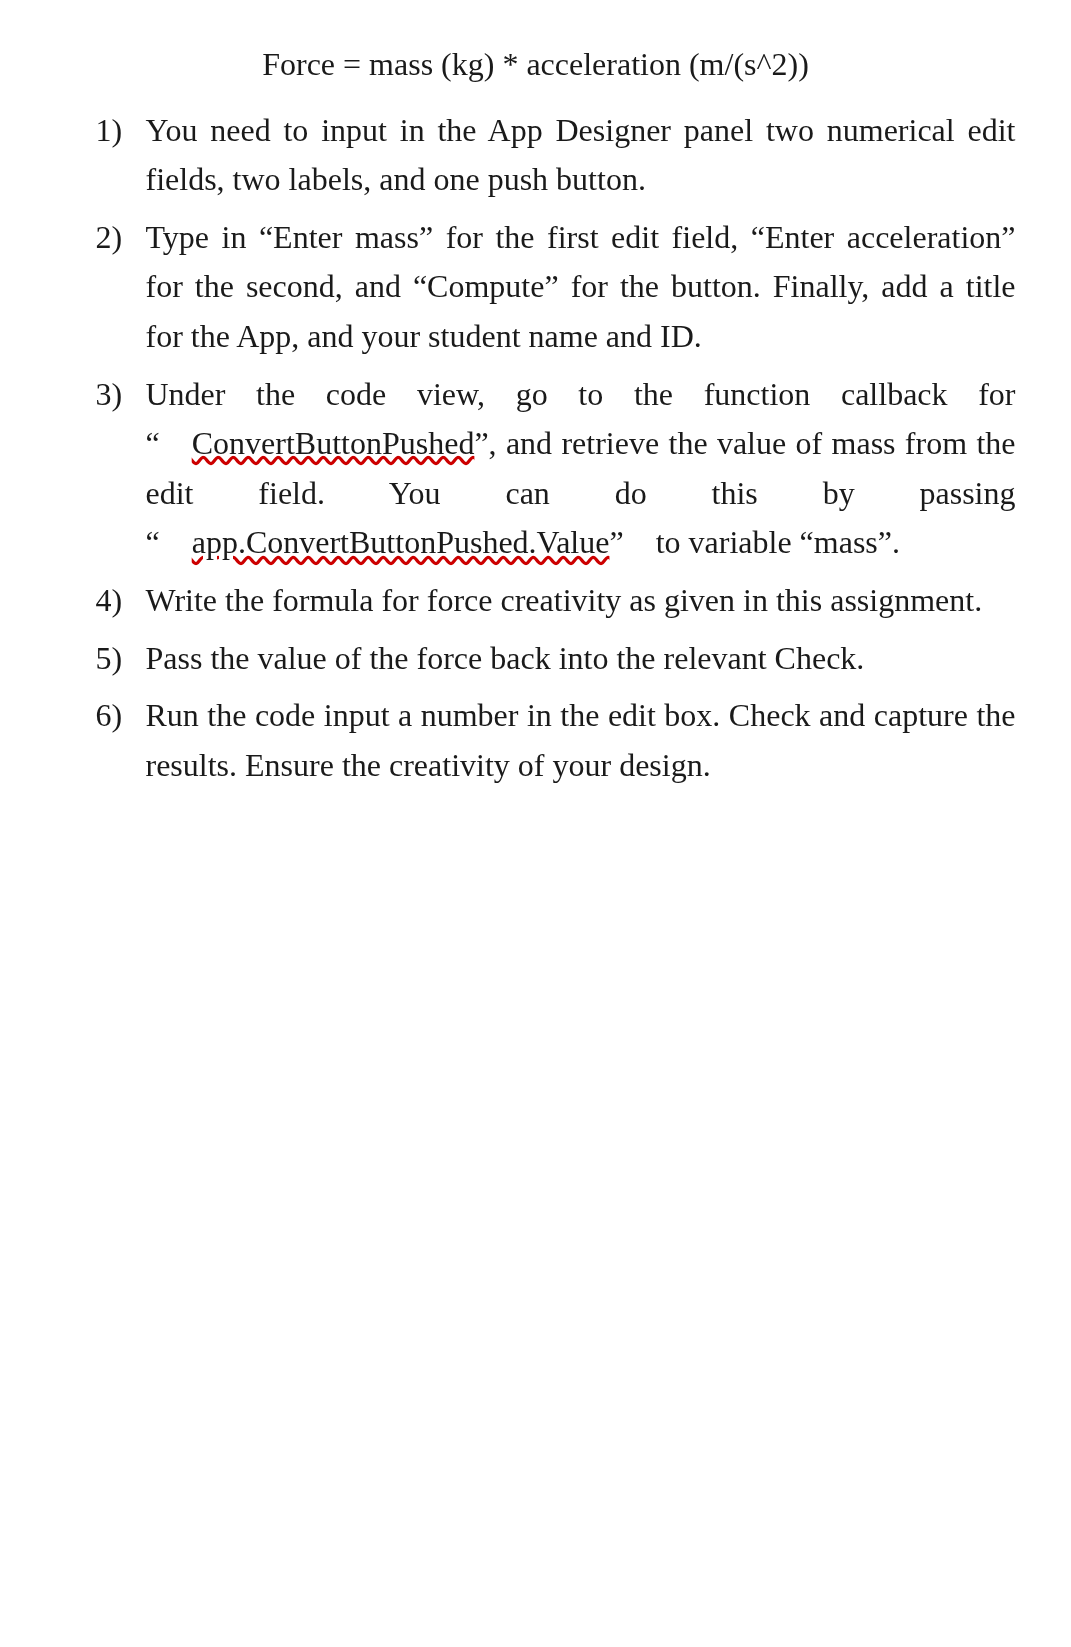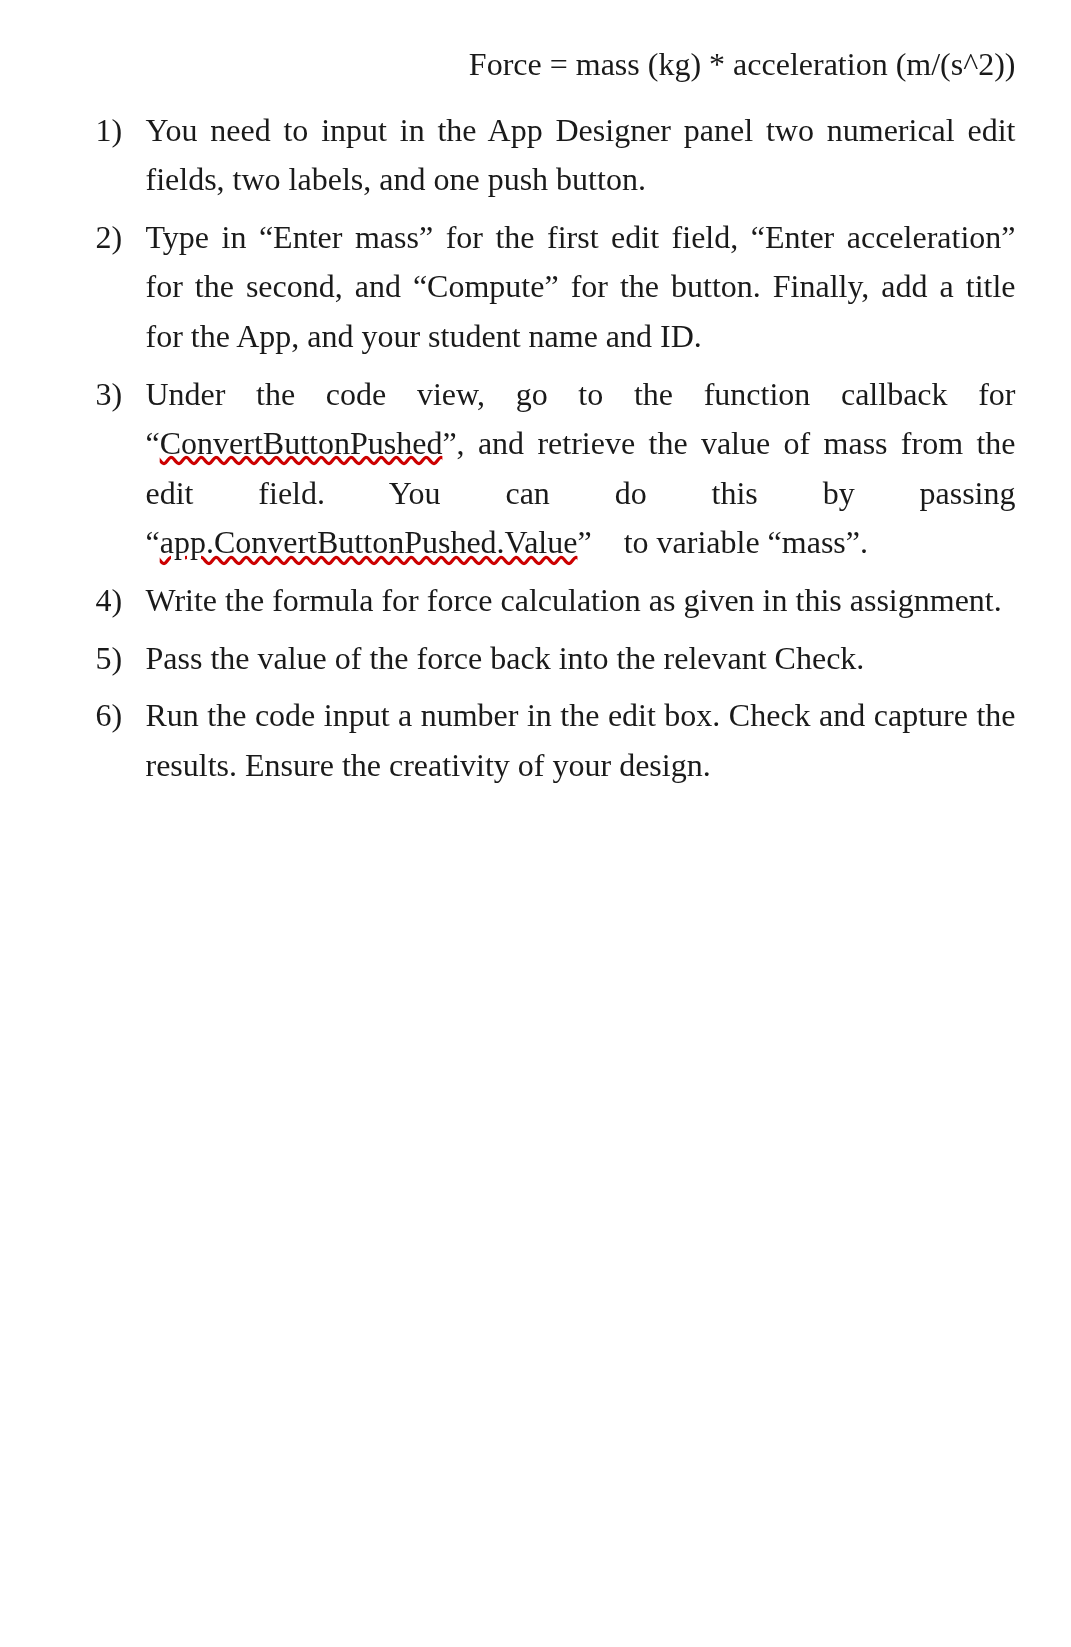--- a/index.html
+++ b/index.html
@@ -27,21 +27,21 @@
       text-align: justify;
       margin-bottom: 6px;
       color: #1a1a1a;
     }
 
     .formula-line {
       font-size: 32px;
       line-height: 1.55;
       color: #1a1a1a;
       margin-bottom: 16px;
-      text-align: right;
+      text-align: center;
     }
 
     .numbered-list {
       margin-left: 40px;
       margin-top: 4px;
     }
 
     .list-item {
       font-size: 32px;
       line-height: 1.55;
@@ -63,20 +63,21 @@
       flex-shrink: 0;
     }
 
     .list-text {
       flex: 1;
     }
 
     .underline-wavy {
       text-decoration: underline wavy;
       text-decoration-color: #cc0000;
+      margin-left: 32px;
     }
   </style>
 </head>
 <body>
 
 <div class="content">
 
 
   <p class="formula-line">Force = mass (kg) * acceleration (m/(s^2))</p>
 
@@ -99,21 +100,21 @@
     <div class="list-item">
       <div class="list-item-inner">
         <span class="list-number">3)</span>
         <span class="list-text">Under the code view, go to the function callback for “<span class="underline-wavy">ConvertButtonPushed</span>”, and retrieve the value of mass from the edit field. You can do this by passing “<span class="underline-wavy">app.ConvertButtonPushed.Value</span>”&nbsp;&nbsp;&nbsp;&nbsp;to variable “mass”.</span>
       </div>
     </div>
 
     <div class="list-item">
       <div class="list-item-inner">
         <span class="list-number">4)</span>
-        <span class="list-text">Write the formula for force calculation as given in this assignment.</span>
+        <span class="list-text">Write the formula for force creativity as given in this assignment.</span>
       </div>
     </div>
 
     <div class="list-item">
       <div class="list-item-inner">
         <span class="list-number">5)</span>
         <span class="list-text">Pass the value of the force back into the relevant Check.</span>
       </div>
     </div>
 

